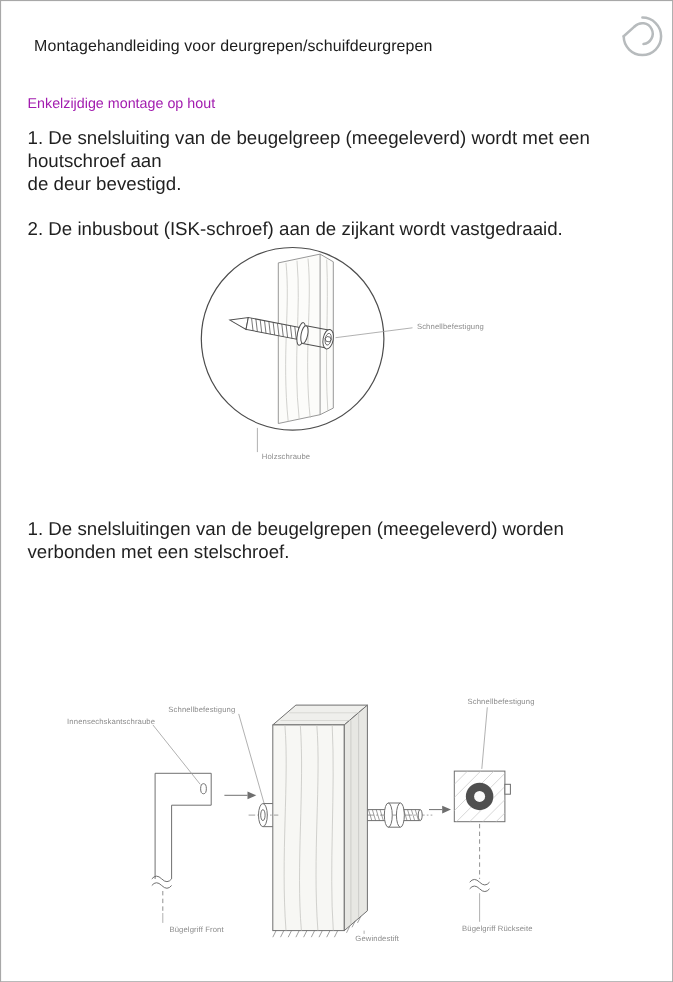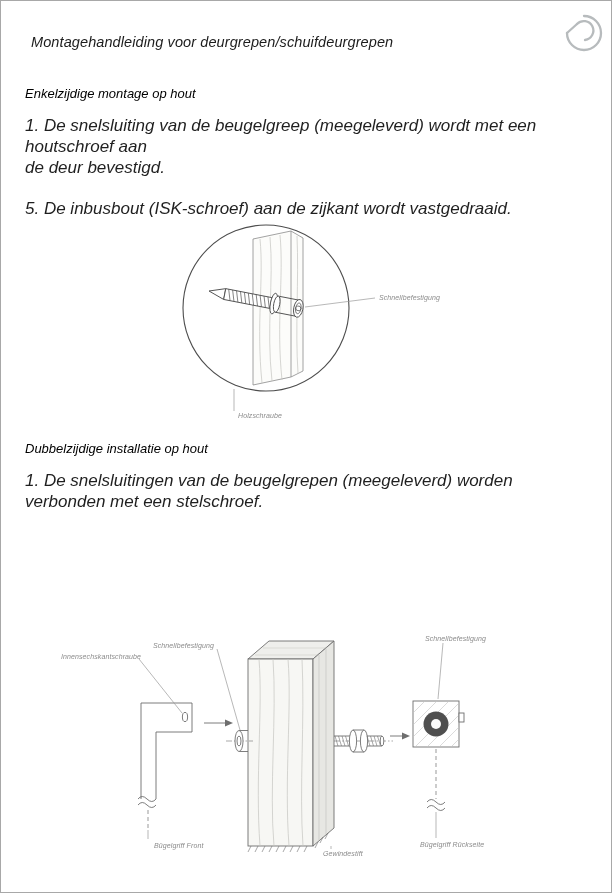--- a/index.html
+++ b/index.html
@@ -6,30 +6,29 @@
   .page{
     position:relative;
     width:612px;height:893px;
     margin:0 auto;
     background:#ffffff;
     border:1px solid #a8a8a8;
     box-sizing:border-box;
     font-family:"Liberation Sans",sans-serif;
     color:#1f1f1f;
     overflow:hidden;
-    font-style:italic;
   }
   .abs{position:absolute;}
   .doc-title{
     left:30px;top:33px;width:520px;
     font-size:14.5px;font-weight:400;color:#1c1c1c;letter-spacing:.1px;
   }
   .logo{left:561px;top:10px;width:42px;height:48px;}
   .h2{
-    left:24px;font-size:13px;font-weight:400;color:#000000;
+    left:24px;font-size:13px;font-weight:400;color:#a21caf;
   }
   .para{
     left:24px;width:572px;
     font-size:17px;line-height:21px;font-weight:400;color:#1f1f1f;
     white-space:pre-line;
   }
   .fig{left:0;width:612px;}
   .fig svg{display:block;}
   .fig-label{
     position:absolute;
@@ -53,21 +52,21 @@
         <path d="M5 22 L15 13"></path>
         <path d="M15 13 A9.5 9.5 0 1 1 23 29"></path>
       </g>
     </svg>
   </div>
 
   <div class="abs h2" style="top:85px">Enkelzijdige montage op hout</div>
 
   <div class="abs para" style="top:114px">1. De snelsluiting van de beugelgreep (meegeleverd) wordt met een houtschroef aan
 de deur bevestigd.</div>
-  <div class="abs para" style="top:197px">5. De inbusbout (ISK-schroef) aan de zijkant wordt vastgedraaid.</div>
+  <div class="abs para" style="top:197px">2. De inbusbout (ISK-schroef) aan de zijkant wordt vastgedraaid.</div>
 
   <div class="abs fig" style="top:218px;height:212px">
     <svg width="612" height="212" viewBox="0 0 612 212">
 
       <circle cx="265" cy="89" r="83" fill="#ffffff" stroke="#4d4d4d" stroke-width="1.1"></circle>
 
       <g stroke="#8a8a8a" stroke-width="0.8" fill="#fcfcfa">
         <polygon points="252,20 290,12 302,19 302,152 290,158 252,166"></polygon>
         <line x1="290" y1="12" x2="290" y2="158"></line>
       </g>
@@ -90,21 +89,20 @@
         <path d="M89.6 -2.2 L92.4 -2.2 L93.8 0 L92.4 2.2 L89.6 2.2 L88.2 0 Z" fill="none" stroke-width="0.7"></path>
       </g>
 
       <line x1="304" y1="88" x2="374" y2="79" stroke="#9a9a9a" stroke-width="0.7"></line>
       <line x1="233" y1="170" x2="233" y2="192" stroke="#9a9a9a" stroke-width="0.7"></line>
     </svg>
   </div>
   <span class="fig-label" style="left:378px;top:293px">Schnellbefestigung</span>
   <span class="fig-label" style="left:237px;top:411px">Holzschraube</span>
 
-  <div class="abs h2" style="top:440px">Dubbelzijdige installatie op hout</div>
 
   <div class="abs para" style="top:469px">1. De snelsluitingen van de beugelgrepen (meegeleverd) worden verbonden met een stelschroef.</div>
 
   <div class="abs fig" style="top:628px;height:248px">
     <svg width="612" height="248" viewBox="0 0 612 248">
       <g stroke="#6e6e6e" stroke-width="0.9" fill="none">
 
         <g>
           <path d="M140 74 L191 74 L191 103 L155 103"></path>
           <line x1="140" y1="74" x2="140" y2="170"></line>

